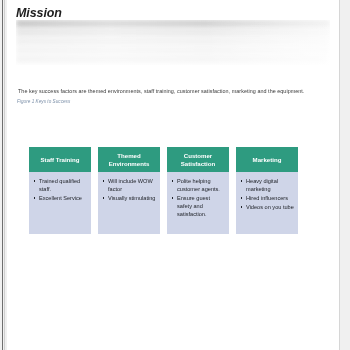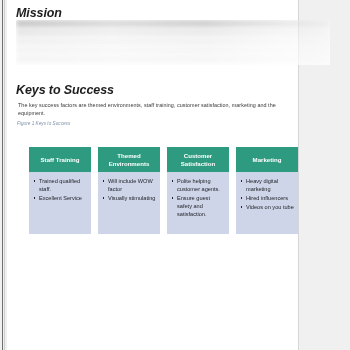--- a/index.html
+++ b/index.html
@@ -35,21 +35,21 @@
     width: 1px;
     height: 350px;
     background: #cfcfcf;
   }
 
   
   .page {
     position: absolute;
     left: 7px;
     top: 0;
-    width: 292px;
+    width: 333px;
     height: 350px;
     background: #ffffff;
     border-right: 1px solid #d6d6d6;
     box-sizing: border-box;
   }
 
   .page-inner {
     position: absolute;
     left: 9px;
     top: 0;
@@ -225,21 +225,20 @@
       <div class="redacted-line l1"></div>
       <div class="redacted-line l2"></div>
       <div class="redacted-line l3"></div>
       <div class="redacted-line l4"></div>
       <div class="redacted-line l5"></div>
 
       <div class="redacted-veil"></div>
     </div>
 
     <div style="position:absolute; left:9px; top:83px; right:10px;">
-      <h2 class="h-keys">Keys to Success</h2>
       <p class="body-text" style="margin-top:4px;">The key success factors are themed environments, staff training, customer satisfaction, marketing and the equipment.</p>
       <p class="fig-caption" style="margin-top:3px;">Figure 1 Keys to Success</p>
     </div>
 
     <div class="smartart">
 
       <div class="sa-col">
         <div class="sa-head">Staff Training</div>
         <div class="sa-body">
           <ul class="sa-list">

